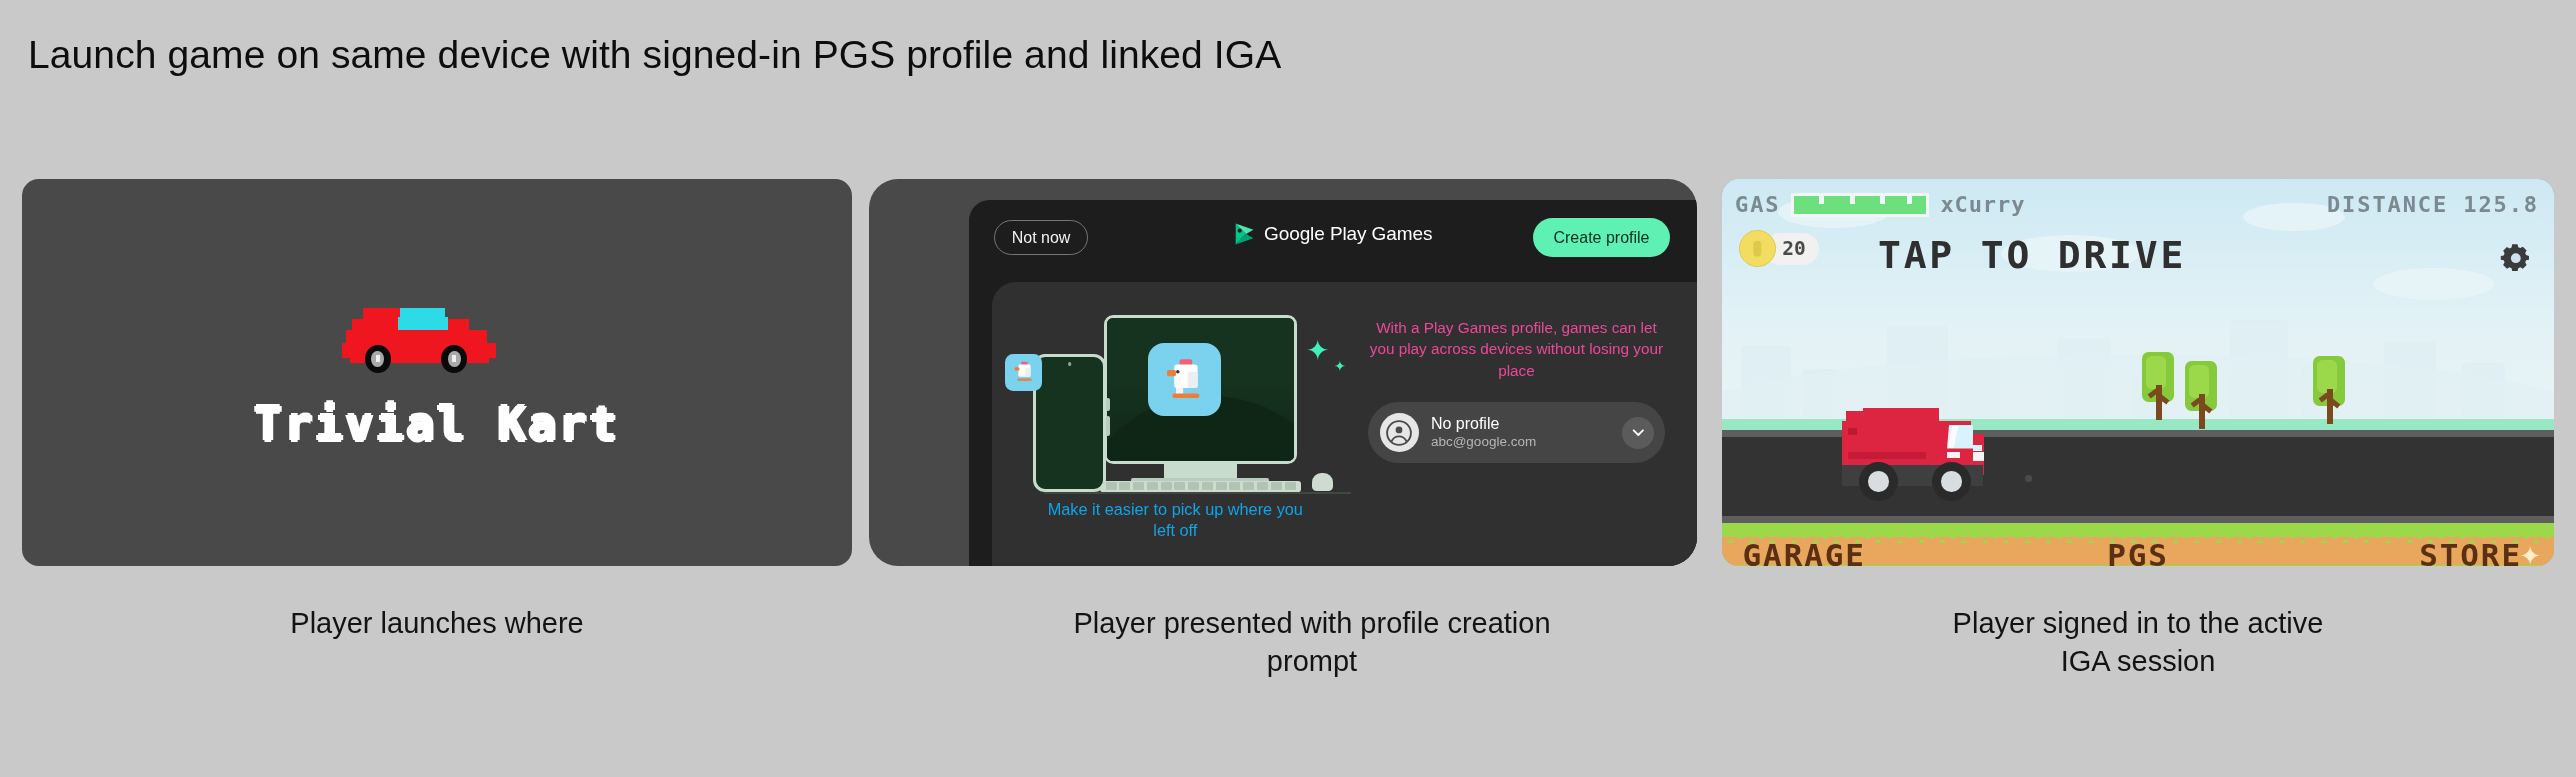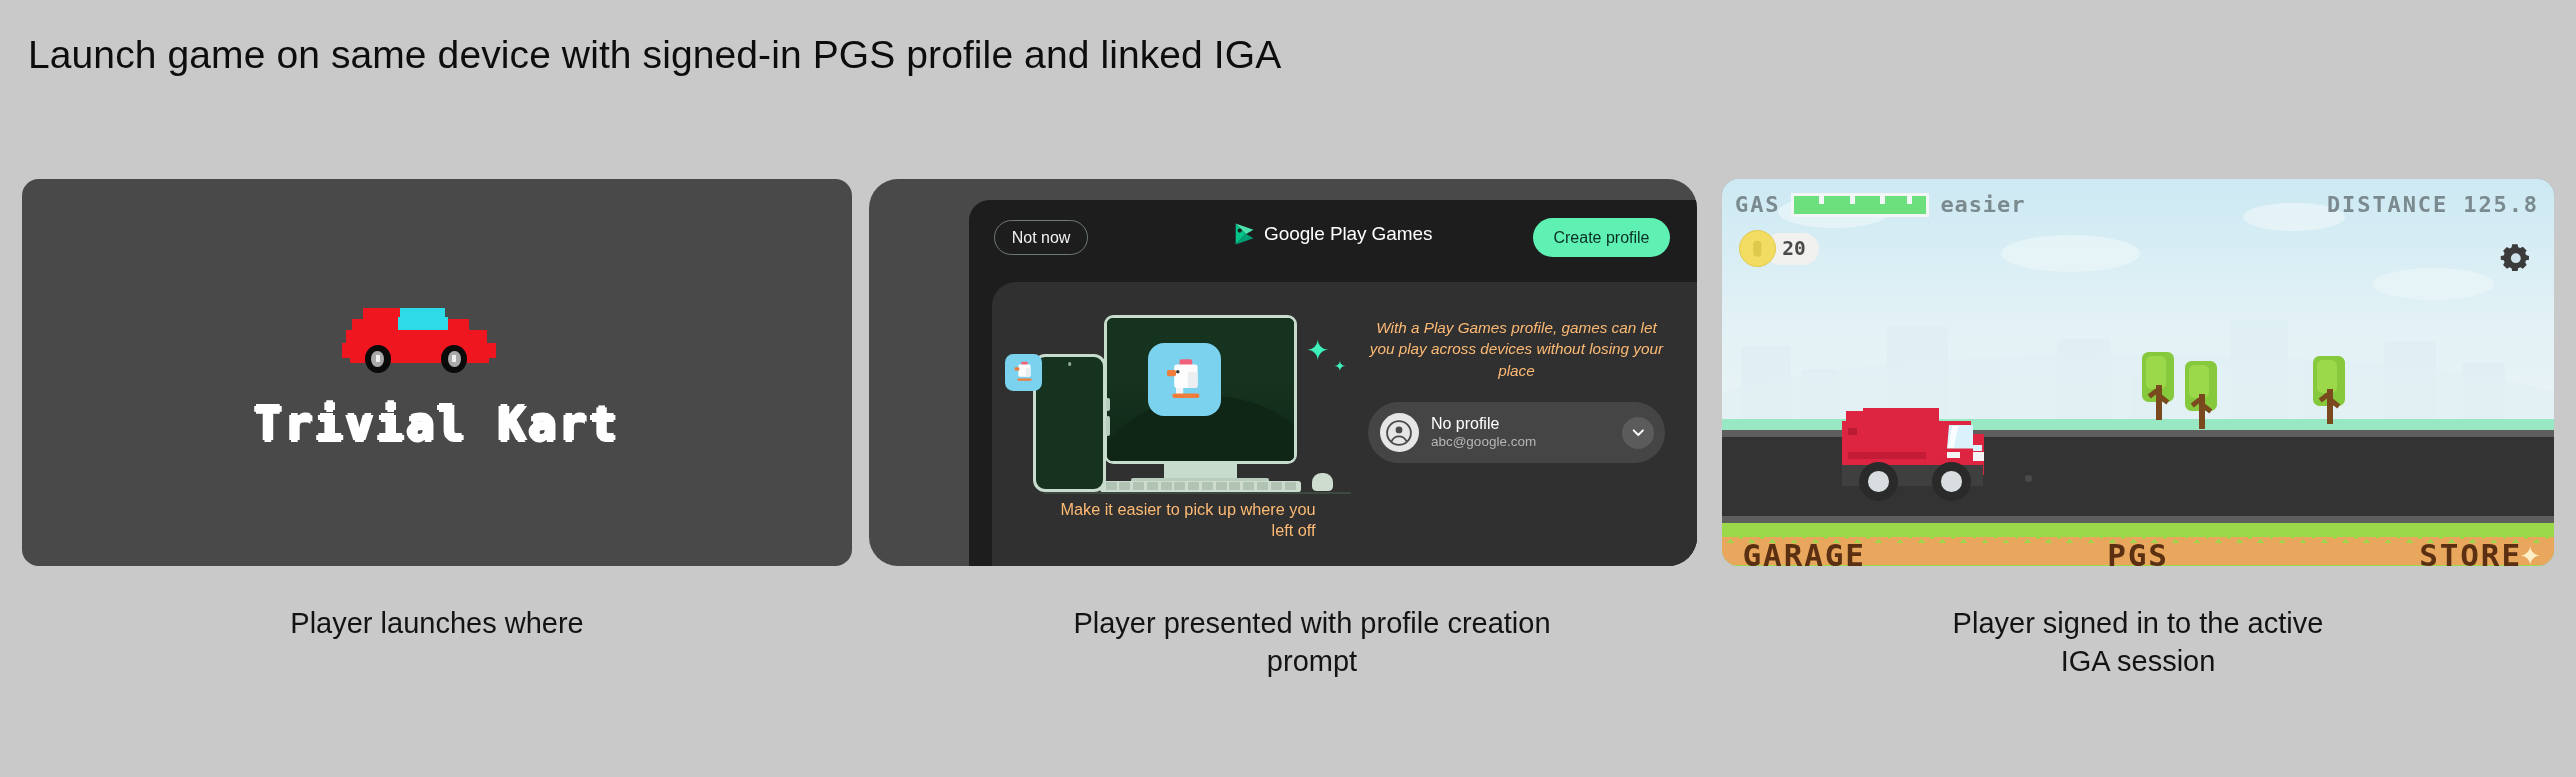--- a/index.html
+++ b/index.html
@@ -103,24 +103,24 @@
 
   .chick-tile { position:absolute; background:#7ad2ef; border-radius:22%;
                 display:flex; align-items:center; justify-content:center; }
   .tile-big   { left:156px; top:37px; width:73px; height:73px; }
   .tile-small { left:13px;  top:48px; width:37px; height:37px; }
 
   .sparkle { position:absolute; color:#3ff0bb; }
   .sp1 { left:314px; top:28px; font-size:28px; }
   .sp2 { left:342px; top:52px; font-size:14px; }
 
-  .art-caption { margin-top:11px; text-align:right; color:#fdba74;
+  .art-caption { margin-top:11px; text-align:center; color:#0ea5e9;
                  font-size:16.3px; line-height:1.34; padding:0 43px; }
 
-  .blurb { color:#fdba74; font-size:15.3px; line-height:1.42; text-align:center;font-style:italic; }
+  .blurb { color:#ec4899; font-size:15.3px; line-height:1.42; text-align:center; }
 
   .acct-row {
     margin-top:20.5px; height:61px; background:#454545; border-radius:31px;
     display:flex; align-items:center; padding:0 11px 0 12px; gap:12px;
   }
   .avatar { width:39px; height:39px; border-radius:50%; background:#e6e6e6;
             flex:0 0 39px; display:flex; align-items:center; justify-content:center; }
   .acct-text { flex:1 1 auto; min-width:0; }
   .acct-name { color:#fff; font-size:16px; line-height:1.2; }
   .acct-mail { color:#b6b6b6; font-size:13.5px; line-height:1.35; }
@@ -441,30 +441,31 @@
         </div>
 
         <div class="hud-gas">
           <span class="lbl-gas pixfont">GAS</span>
           <span class="gasbar">
             <i style="left:25px;"></i>
               <i style="left:56px;"></i>
             <i style="left:86px;"></i>
               <i style="left:113px;"></i>
           </span>
-          <span class="lbl-mult pixfont">easier</span>
+          <span class="lbl-mult pixfont">xCurry</span>
         </div>
 
         <div class="hud-dist pixfont">DISTANCE 125.8</div>
 
         <div class="coin-pill">
           <span class="coin"></span>
           <span class="coin-count pixfont">20</span>
         </div>
 
+        <div class="tap1 pixfont">TAP TO DRIVE</div>
 
         <span class="gear">
           <svg viewBox="0 0 34 34" width="32" height="32">
             <path d="M14 2h6l.7 3.2 2.3 1 2.8-1.6 4.2 4.2-1.6 2.8 1 2.3L32.6 15v4l-3.2.7-1 2.3 1.6 2.8-4.2 4.2-2.8-1.6-2.3 1L20 31.6h-6l-.7-3.2-2.3-1-2.8 1.6-4.2-4.2 1.6-2.8-1-2.3L1.4 19v-4l3.2-.7 1-2.3-1.6-2.8 4.2-4.2 2.8 1.6 2.3-1z" fill="#3b3b3b" transform="translate(-0.5,0.5) scale(0.96)"></path>
             <circle cx="16.8" cy="17.2" r="5.2" fill="#cfe3ec"></circle>
           </svg>
         </span>
 
       </div>
     </div>

